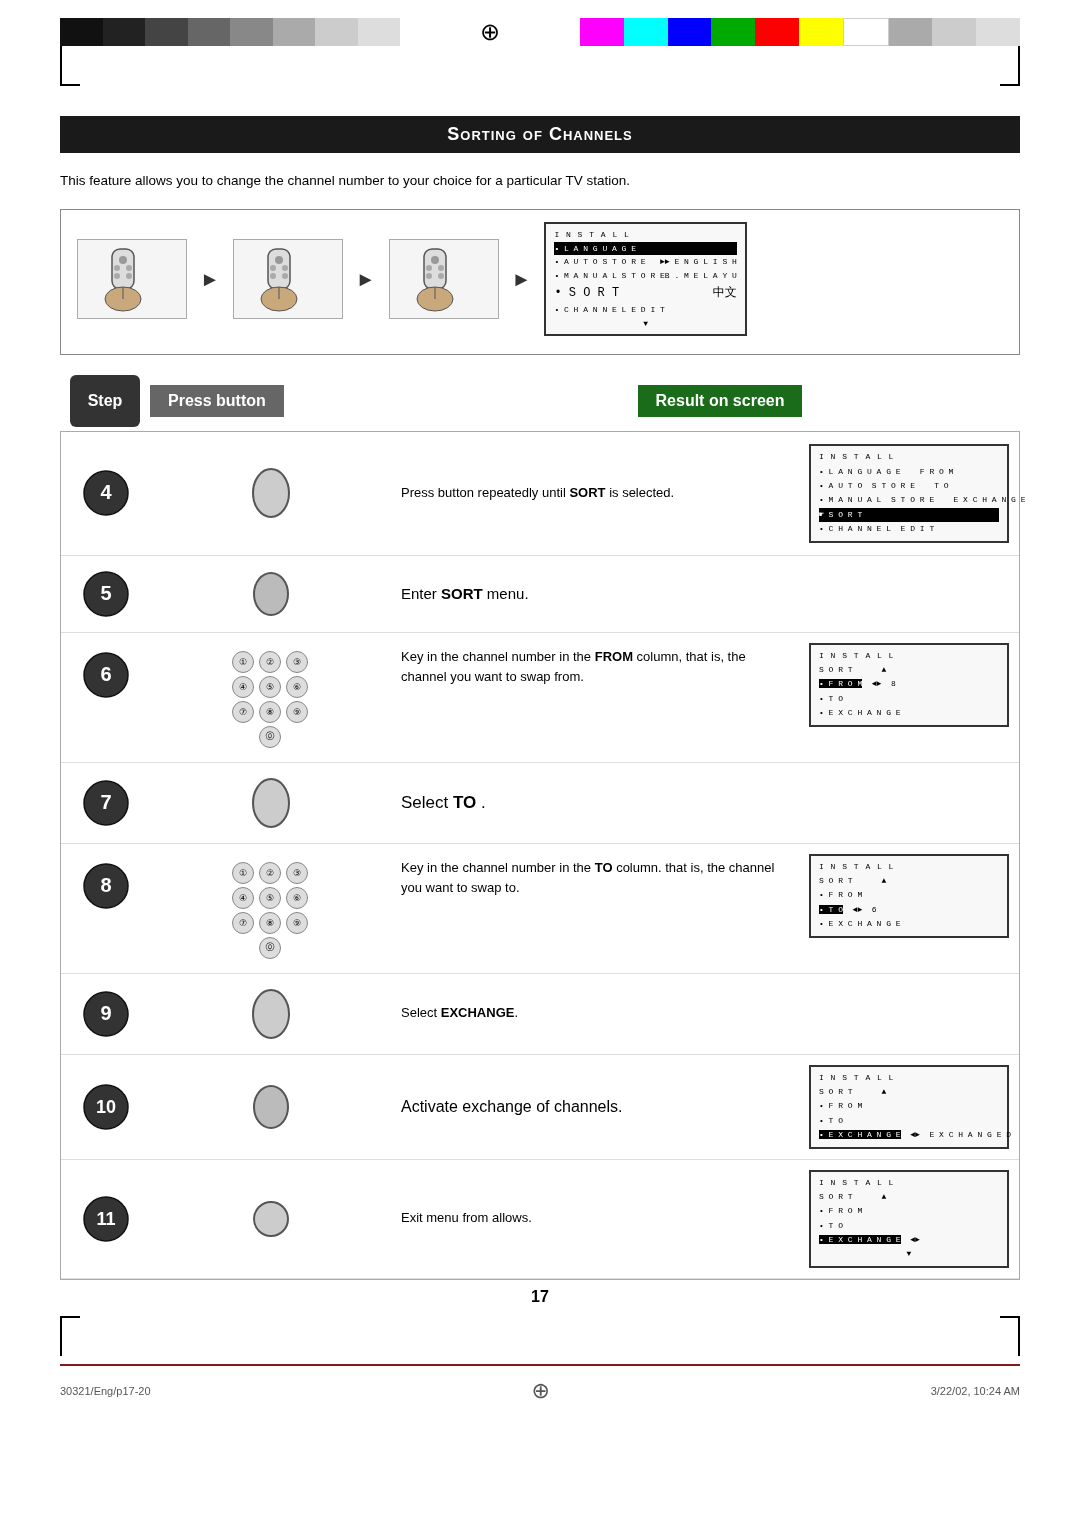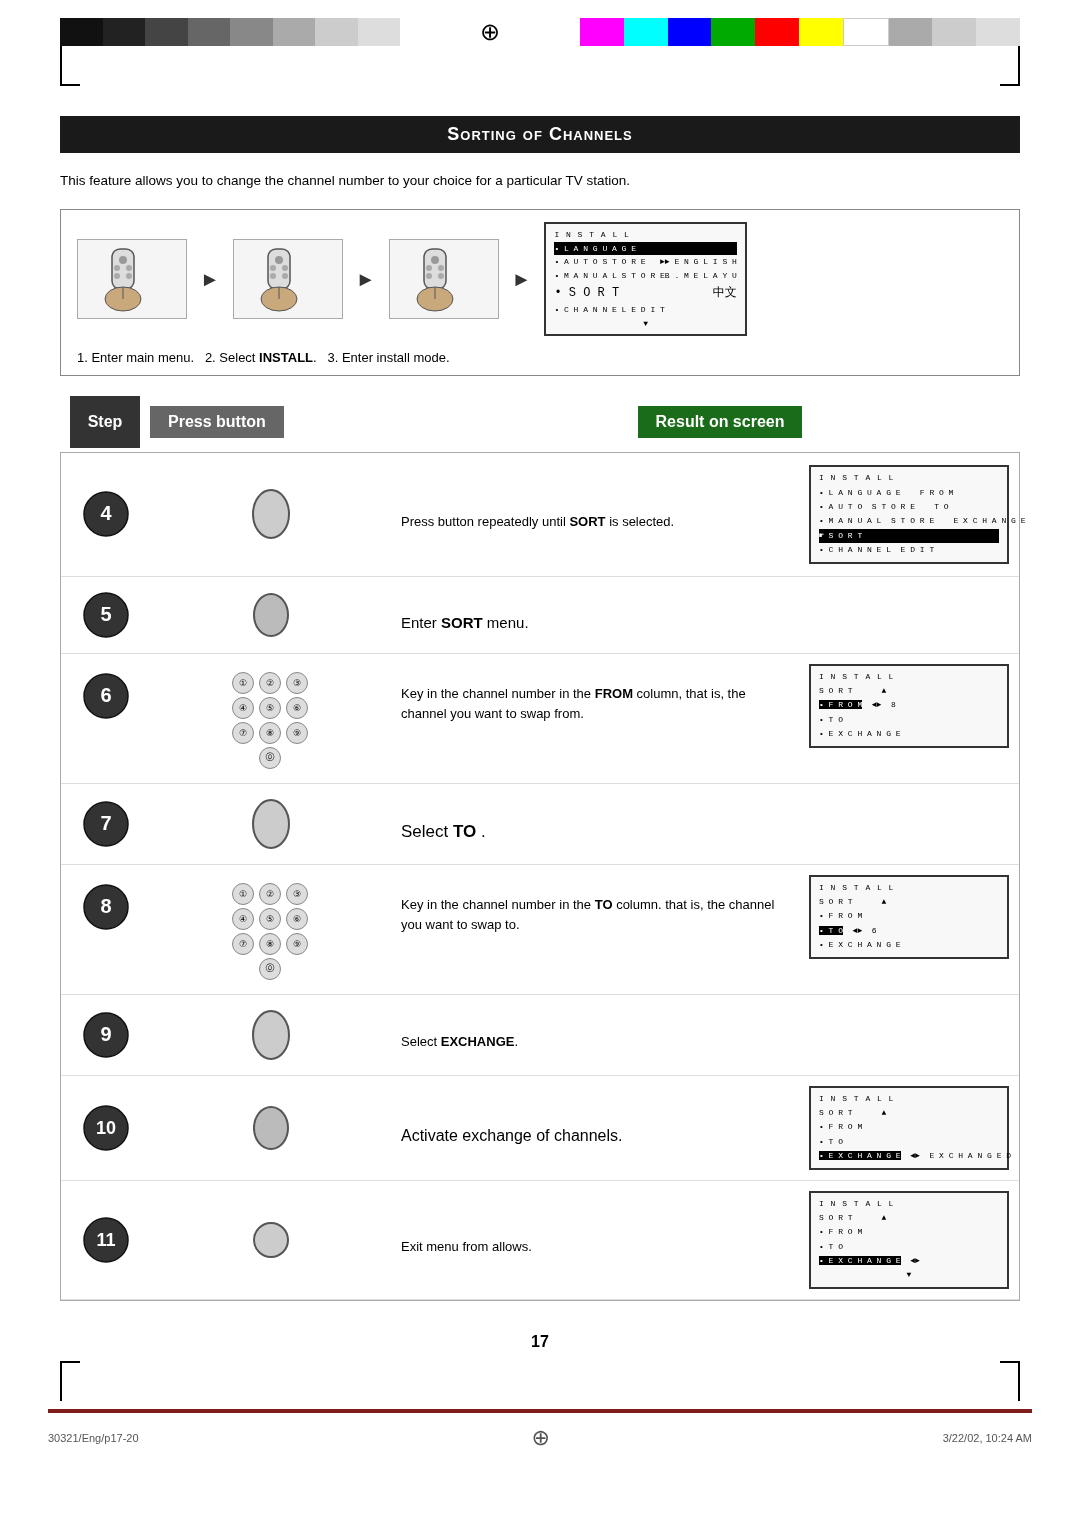--- a/index.html
+++ b/index.html
@@ -83,20 +83,21 @@
       margin-top: 6px;
     }
 
     .step-label-box {
       background: #333;
       color: #fff;
       font-size: 16px;
       font-weight: bold;
       padding: 17px 18px;
       display: inline-block;
+      border-radius: 6px;
     }
     .press-label-box {
       background: #666;
       color: #fff;
       font-size: 16px;
       font-weight: bold;
       padding: 7px 18px;
       display: inline-block;
     }
     .result-label-box {
@@ -120,21 +121,20 @@
       display: flex;
       align-items: center;
       justify-content: center;
       padding: 4px 8px;
     }
     .step-result-col {
       flex: 1;
       padding: 4px 10px;
       font-size: 13px;
       line-height: 1.6;
-      margin-top: 16px;
     }
     .numpad {
       display: grid;
       grid-template-columns: repeat(3, 22px);
       gap: 2px;
       font-size: 9px;
     }
     .numpad-cell {
       background: #ddd;
       border: 1px solid #888;
@@ -149,31 +149,31 @@
     .menu-line {
       display: block;
       white-space: nowrap;
     }
 
     
     .page-number {
       text-align: center;
       font-size: 16px;
       font-weight: bold;
-      margin: 32px 0 10px 0;
+      margin: 8px 0 10px 0;
     }
 
     
     .footer {
       display: flex;
       justify-content: space-between;
       align-items: center;
-      margin: 0 48px;
+      margin: 0 60px;
       padding: 12px 0;
-      border-top: 4px solid #7f1d1d;
+      border-top: 2px solid #7f1d1d;
       font-size: 11px;
       color: #555;
     }
     .footer-crosshair {
       font-size: 22px;
     }
 
     
     .header-row {
       display: flex;
@@ -373,23 +373,20 @@
           </span>
         <span class="menu-line" style="font-size:12px; display:flex; justify-content:space-between;">
             <span>• S O R T</span>
             <span>中文</span>
           </span>
         <span class="menu-line" style="font-size:8px;">• C H A N N E L&nbsp;E D I T</span>
         <span class="menu-line" style="font-size:8px; text-align:center;">▼</span>
       </div>
     </div>
 
-    <div class="diagram-caption">
-      1. Enter main menu.&nbsp;&nbsp; 2. Select <b>INSTALL</b>.&nbsp;&nbsp; 3. Enter install mode.
-    </div>
   </div>
 
   <div class="header-row">
     <div class="header-step">
       <span class="step-label-box">Step</span>
     </div>
     <div class="header-press">
       <span class="press-label-box">Press button</span>
     </div>
     <div class="header-result" style="padding-left:30px;">

